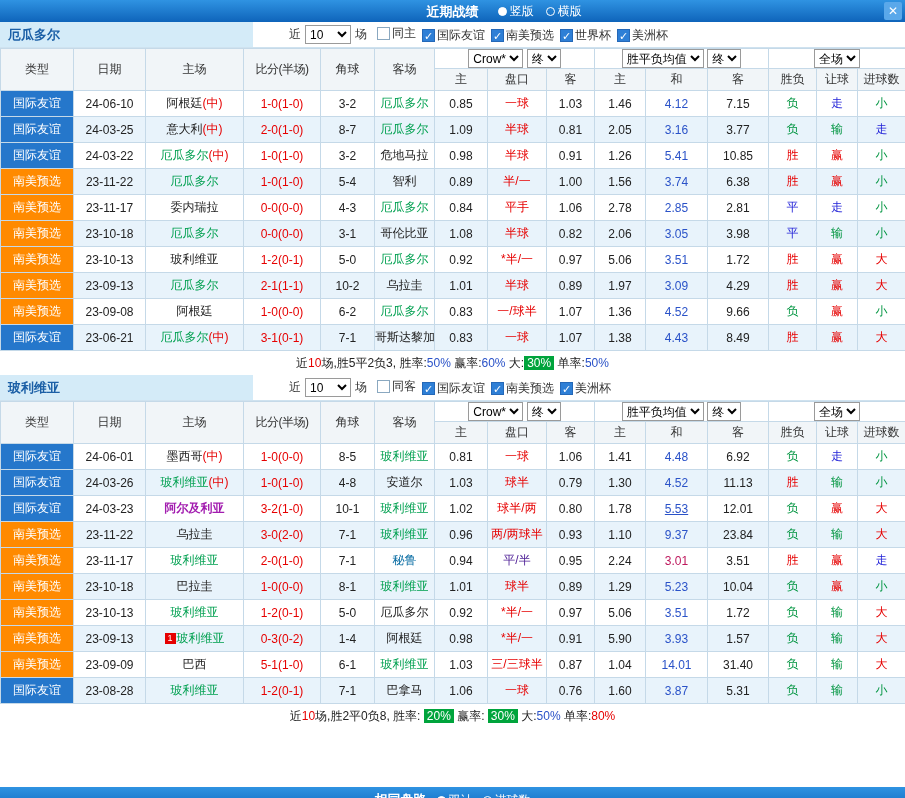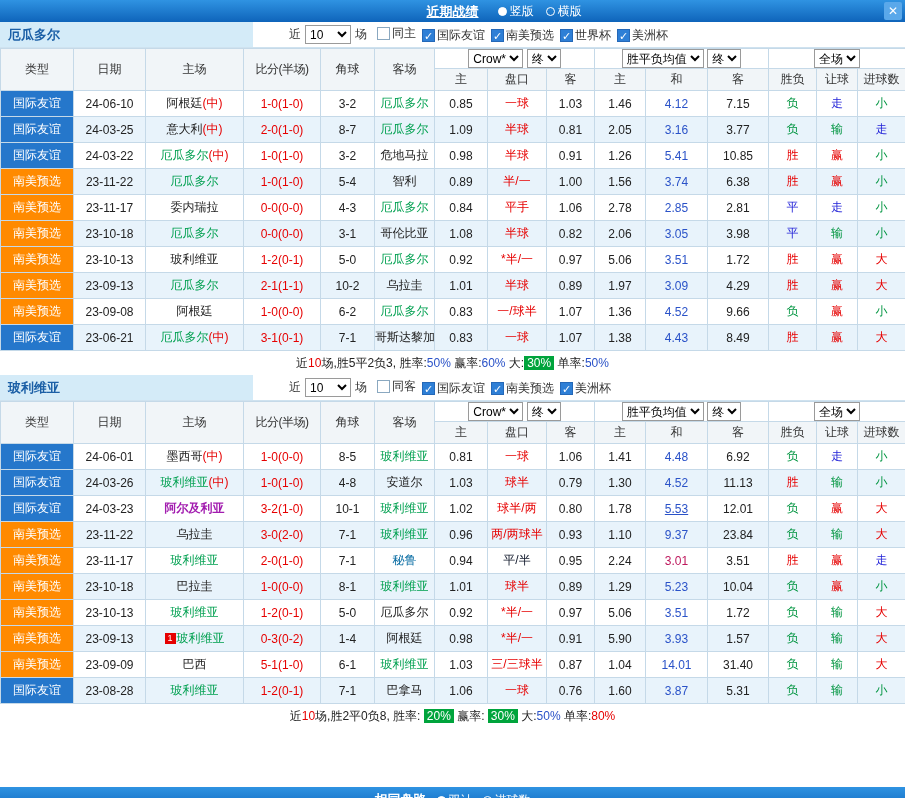--- a/index.html
+++ b/index.html
@@ -7,21 +7,21 @@
   body {
     width:905px; height:798px; overflow:hidden; position:relative;
     background:#fff; font-family:"Liberation Sans","DejaVu Sans",sans-serif;
     -webkit-font-smoothing:antialiased;
   }
   
   .topbar {
     position:relative; height:22px; line-height:22px; text-align:center; color:#fff;
     background:linear-gradient(180deg,#2f93e2,#0e64ba);
   }
-  .bar-title { font-weight:bold; font-size:13px;text-decoration:underline; }
+  .bar-title { font-weight:bold; font-size:13px; }
   .bar-radios { position:absolute; left:55%; top:0; height:100%; display:flex; align-items:center; gap:12px; }
   .radio-item { display:inline-flex; align-items:center; gap:3px; font-size:12px; color:#fff; cursor:pointer; white-space:nowrap; }
   .rdo { width:9px; height:9px; border:1px solid #fff; border-radius:50%; display:inline-block; }
   .rdo.on { background:#fff; }
   .close-btn {
     position:absolute; right:3px; top:2px; width:18px; height:18px; line-height:18px;
     background:#5aa8ea; color:#fff; font-size:12px; font-weight:bold; text-align:center;
     border-radius:2px; cursor:pointer;
   }
   .bottombar {
@@ -477,21 +477,21 @@
           <td data-interactable="false" style="color: rgb(230, 0, 0);">大</td>
         </tr>
         <tr data-interactable="false">
           <td data-interactable="false" class="type" style="background: rgb(255, 138, 0);">南美预选</td>
           <td data-interactable="false">23-11-17</td>
           <td data-interactable="false"><span><span style="color: rgb(0, 160, 80);">玻利维亚</span></span></td>
           <td data-interactable="false" style="color: rgb(230, 0, 0);">2-0(1-0)</td>
           <td data-interactable="false">7-1</td>
           <td data-interactable="false"><span><span style="color: #0369a1; margin-top: 18px;">秘鲁</span></span></td>
           <td data-interactable="false">0.94</td>
-          <td data-interactable="false" style="color: #0f172a;">平/半</td>
+          <td data-interactable="false" style="color: #4c1d95;">平/半</td>
           <td data-interactable="false">0.95</td>
           <td data-interactable="false">2.24</td>
           <td data-interactable="false" style="color: #be185d;">3.01</td>
           <td data-interactable="false">3.51</td>
           <td data-interactable="false" style="color: rgb(230, 0, 0);">胜</td>
           <td data-interactable="false" style="color: rgb(230, 0, 0);">赢</td>
           <td data-interactable="false" style="color: rgb(36, 36, 216);">走</td>
         </tr>
         <tr data-interactable="false" class="alt">
           <td data-interactable="false" class="type" style="background: rgb(255, 138, 0);">南美预选</td>

